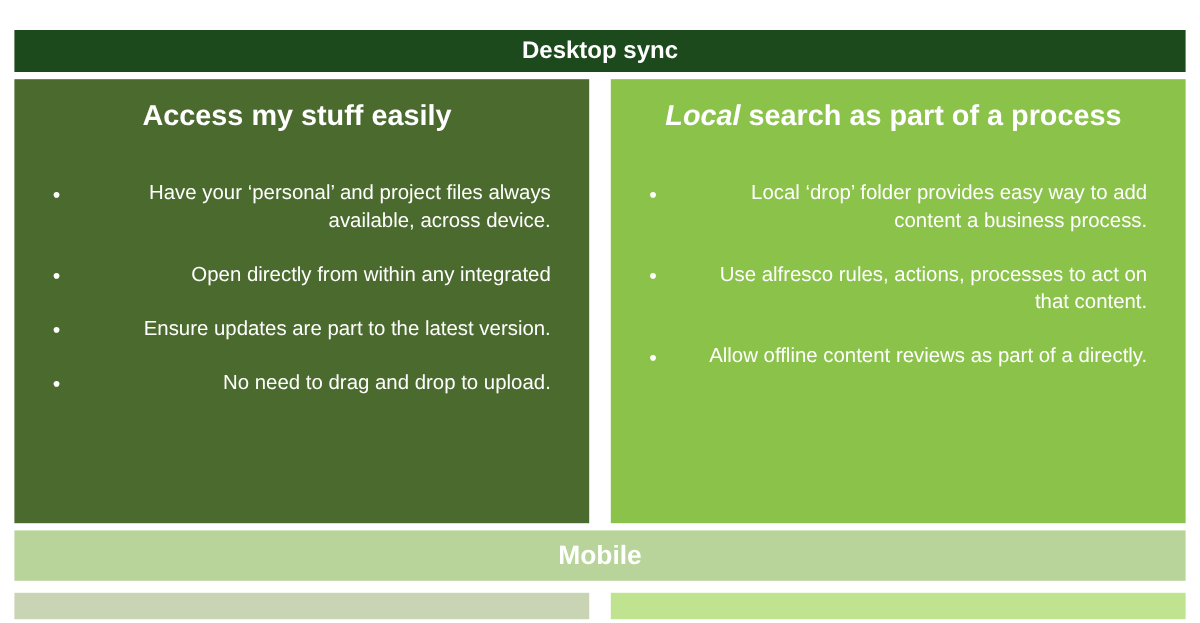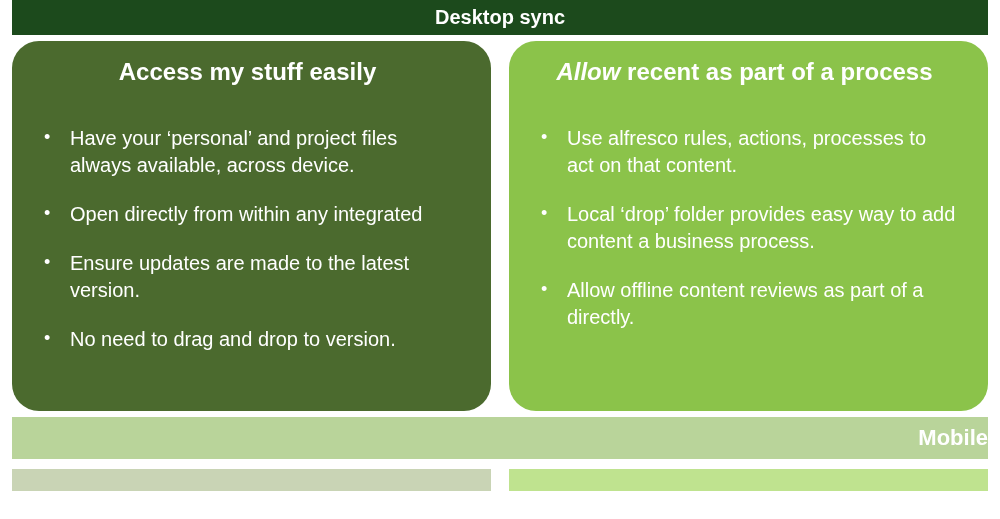--- a/index.html
+++ b/index.html
@@ -6,40 +6,40 @@
     body {
       font-family: Arial, Helvetica, sans-serif;
       background: #ffffff;
       width: 1000px;
       height: 519px;
       overflow: hidden;
     }
     .container {
       width: 100%;
       padding: 0 12px;
+      margin-top: 25px;
     }
     .header-bar {
       background: #1c4a1c;
       color: #ffffff;
       text-align: center;
       font-weight: bold;
       font-size: 20px;
       padding: 6px 0;
       margin-bottom: 6px;
     }
     .cols {
       display: flex;
       gap: 18px;
     }
     .col {
       flex: 1;
       color: #ffffff;
       padding: 16px 32px 24px 24px;
       min-height: 370px;
-      border-radius: 27px;
     }
     .col-left {
       background: #4b6a2e;
     }
     .col-right {
       background: #8bc34a;
     }
     .col h2 {
       text-align: center;
       font-size: 24px;
@@ -51,35 +51,36 @@
       font-style: italic;
     }
     .col ul {
       list-style: none;
       padding-left: 8px;
     }
     .col ul li {
       position: relative;
       padding-left: 26px;
       margin-bottom: 22px;
-      font-size: 20px;
+      font-size: 17px;
       line-height: 1.35;
+      text-align: right;
     }
     .col ul li::before {
       content: "•";
       position: absolute;
       left: 0;
       top: 0;
       font-size: 18px;
       color: #ffffff;
     }
     .footer-bar {
       background: #b9d49a;
       color: #ffffff;
-      text-align: right;
+      text-align: center;
       font-weight: bold;
       font-size: 22px;
       padding: 8px 0;
       margin-top: 6px;
     }
     .bottom-strips {
       display: flex;
       gap: 18px;
       margin-top: 10px;
     }
@@ -99,32 +100,32 @@
     <span>Desktop sync</span>
   </div>
 
   <div class="cols">
 
     <div class="col col-left">
       <h2>Access my stuff easily</h2>
       <ul>
         <li>Have your ‘personal’ and project files always available, across device.</li>
         <li>Open directly from within any integrated</li>
-        <li>Ensure updates are made to the latest version.</li>
-        <li>No need to drag and drop to version.</li>
+        <li>Ensure updates are part to the latest version.</li>
+        <li>No need to drag and drop to upload.</li>
       </ul>
     </div>
 
     <div class="col col-right">
       <h2>
-        <span class="italic">Allow</span><span> recent as part of a process</span>
+        <span class="italic">Local</span><span> search as part of a process</span>
       </h2>
       <ul>
+        <li>Local ‘drop’ folder provides easy way to add content a business process.</li>
         <li>Use alfresco rules, actions, processes to act on that content.</li>
-        <li>Local ‘drop’ folder provides easy way to add content a business process.</li>
         <li>Allow offline content reviews as part of a directly.</li>
       </ul>
     </div>
 
   </div>
 
   <div class="footer-bar">
     <span>Mobile</span>
   </div>
 

